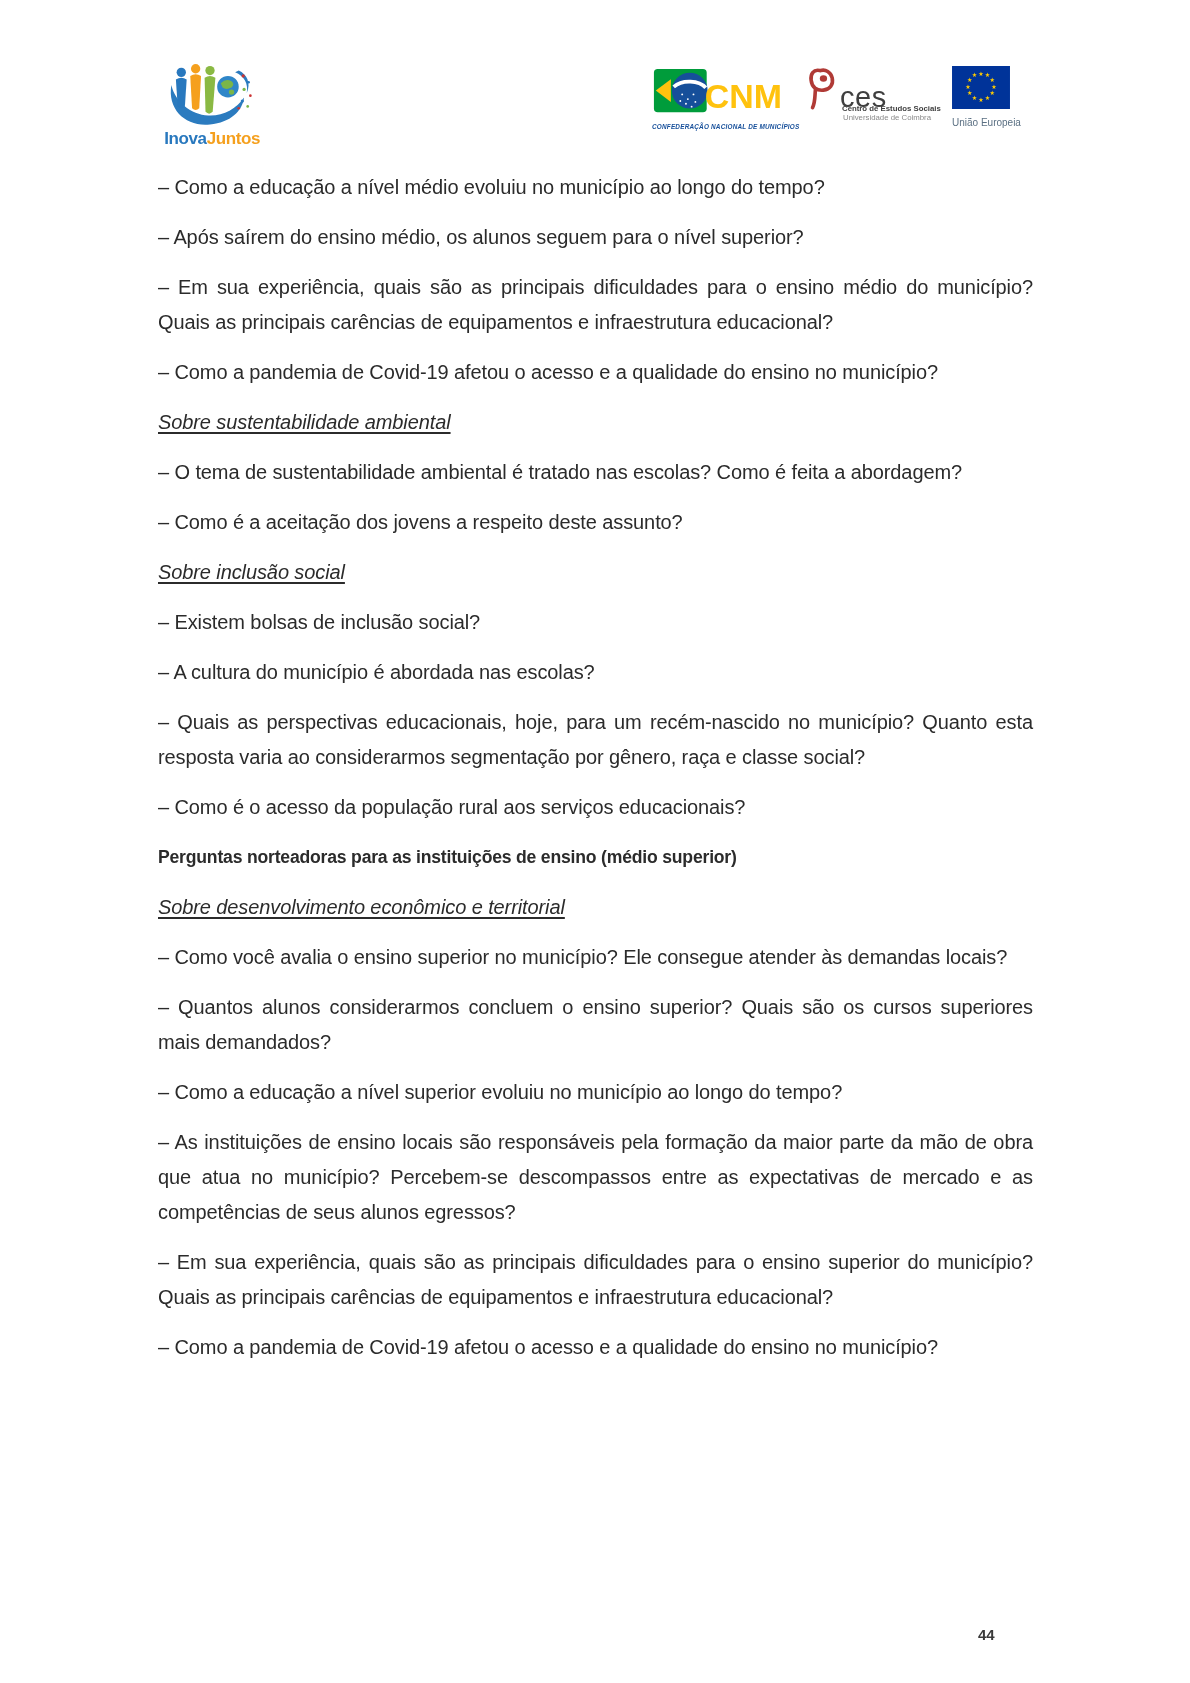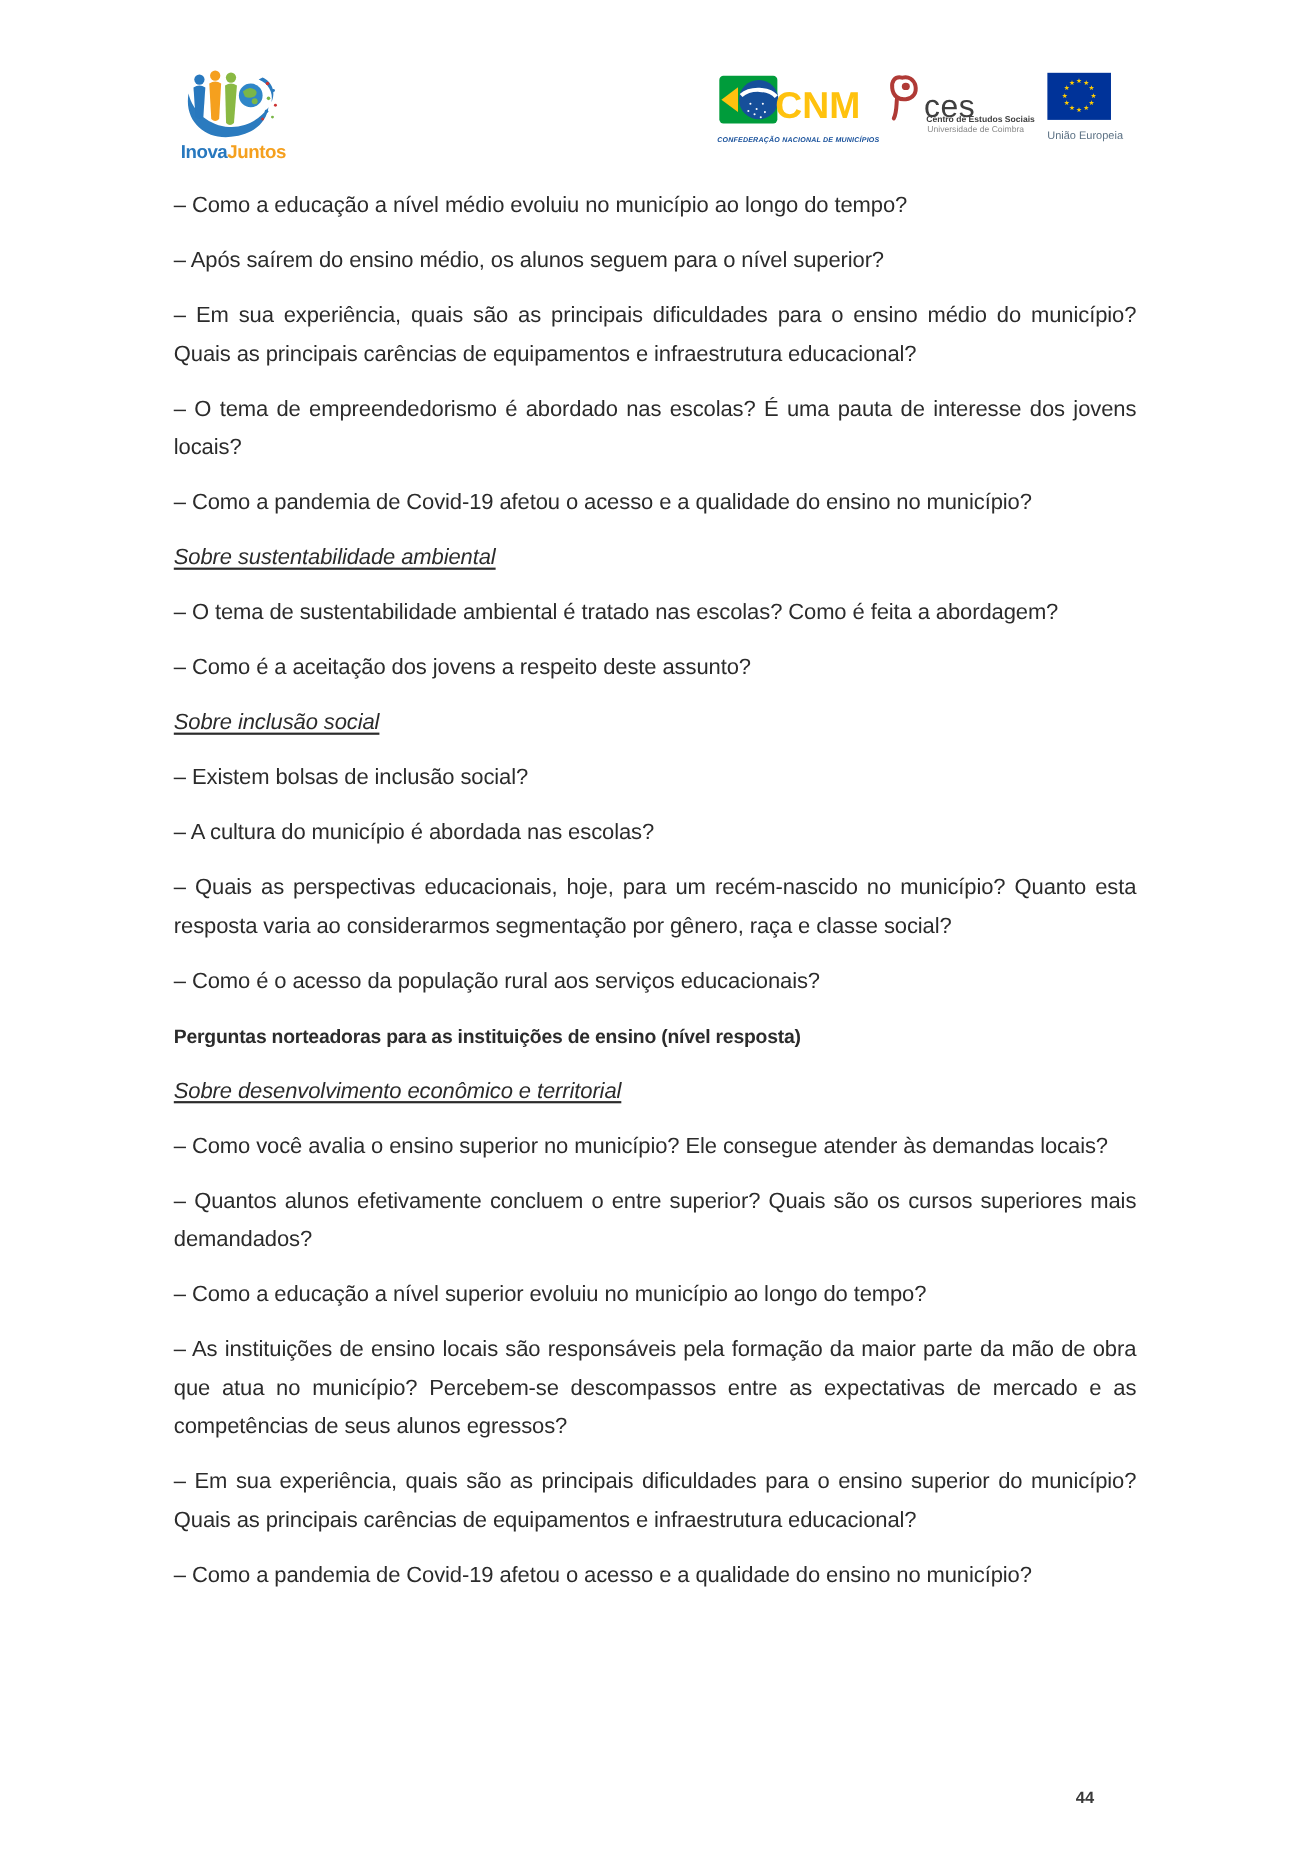--- a/index.html
+++ b/index.html
@@ -125,34 +125,33 @@
           </g>
       </svg>
       <div class="eu-label">União Europeia</div>
     </div>
   </div>
 
   <main class="doc-body">
       <p class="block item">– Como a educação a nível médio evoluiu no município ao longo do tempo?</p>
       <p class="block item">– Após saírem do ensino médio, os alunos seguem para o nível superior?</p>
       <p class="block item">– Em sua experiência, quais são as principais dificuldades para o ensino médio do município? Quais as principais carências de equipamentos e infraestrutura educacional?</p>
-      <p class="block item">– O tema de empreendedorismo é abordado nas escolas? É uma pauta de interesse dos jovens locais?</p>
       <p class="block item">– Como a pandemia de Covid-19 afetou o acesso e a qualidade do ensino no município?</p>
       <p class="block subheading">Sobre sustentabilidade ambiental</p>
       <p class="block item">– O tema de sustentabilidade ambiental é tratado nas escolas? Como é feita a abordagem?</p>
       <p class="block item">– Como é a aceitação dos jovens a respeito deste assunto?</p>
       <p class="block subheading">Sobre inclusão social</p>
       <p class="block item">– Existem bolsas de inclusão social?</p>
       <p class="block item">– A cultura do município é abordada nas escolas?</p>
       <p class="block item">– Quais as perspectivas educacionais, hoje, para um recém-nascido no município? Quanto esta resposta varia ao considerarmos segmentação por gênero, raça e classe social?</p>
       <p class="block item">– Como é o acesso da população rural aos serviços educacionais?</p>
-      <p class="block heading">Perguntas norteadoras para as instituições de ensino (nível resposta)</p>
+      <p class="block heading">Perguntas norteadoras para as instituições de ensino (médio superior)</p>
       <p class="block subheading">Sobre desenvolvimento econômico e territorial</p>
       <p class="block item">– Como você avalia o ensino superior no município? Ele consegue atender às demandas locais?</p>
-      <p class="block item">– Quantos alunos efetivamente concluem o entre superior? Quais são os cursos superiores mais demandados?</p>
+      <p class="block item">– Quantos alunos considerarmos concluem o ensino superior? Quais são os cursos superiores mais demandados?</p>
       <p class="block item">– Como a educação a nível superior evoluiu no município ao longo do tempo?</p>
       <p class="block item">– As instituições de ensino locais são responsáveis pela formação da maior parte da mão de obra que atua no município? Percebem-se descompassos entre as expectativas de mercado e as competências de seus alunos egressos?</p>
       <p class="block item">– Em sua experiência, quais são as principais dificuldades para o ensino superior do município? Quais as principais carências de equipamentos e infraestrutura educacional?</p>
       <p class="block item">– Como a pandemia de Covid-19 afetou o acesso e a qualidade do ensino no município?</p>
     </main>
 
   <div class="page-number">44</div>
 </div>
 
 </body></html>

